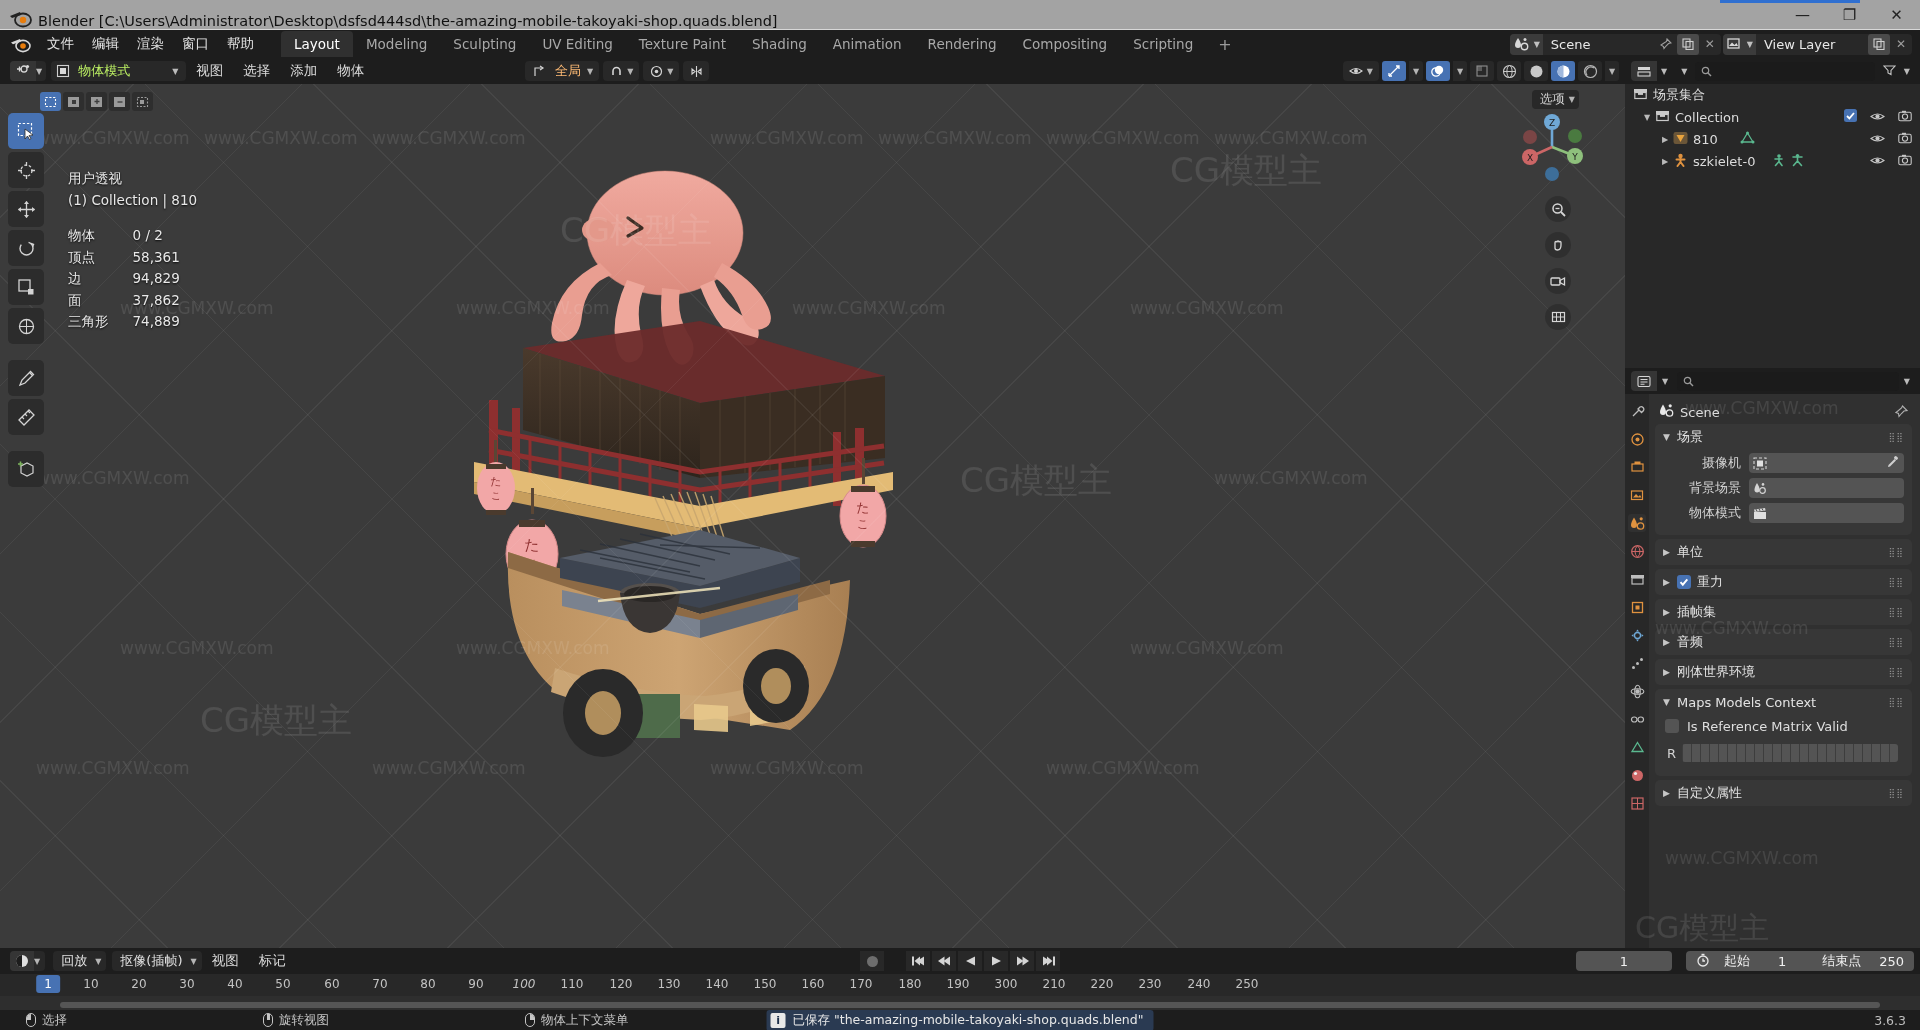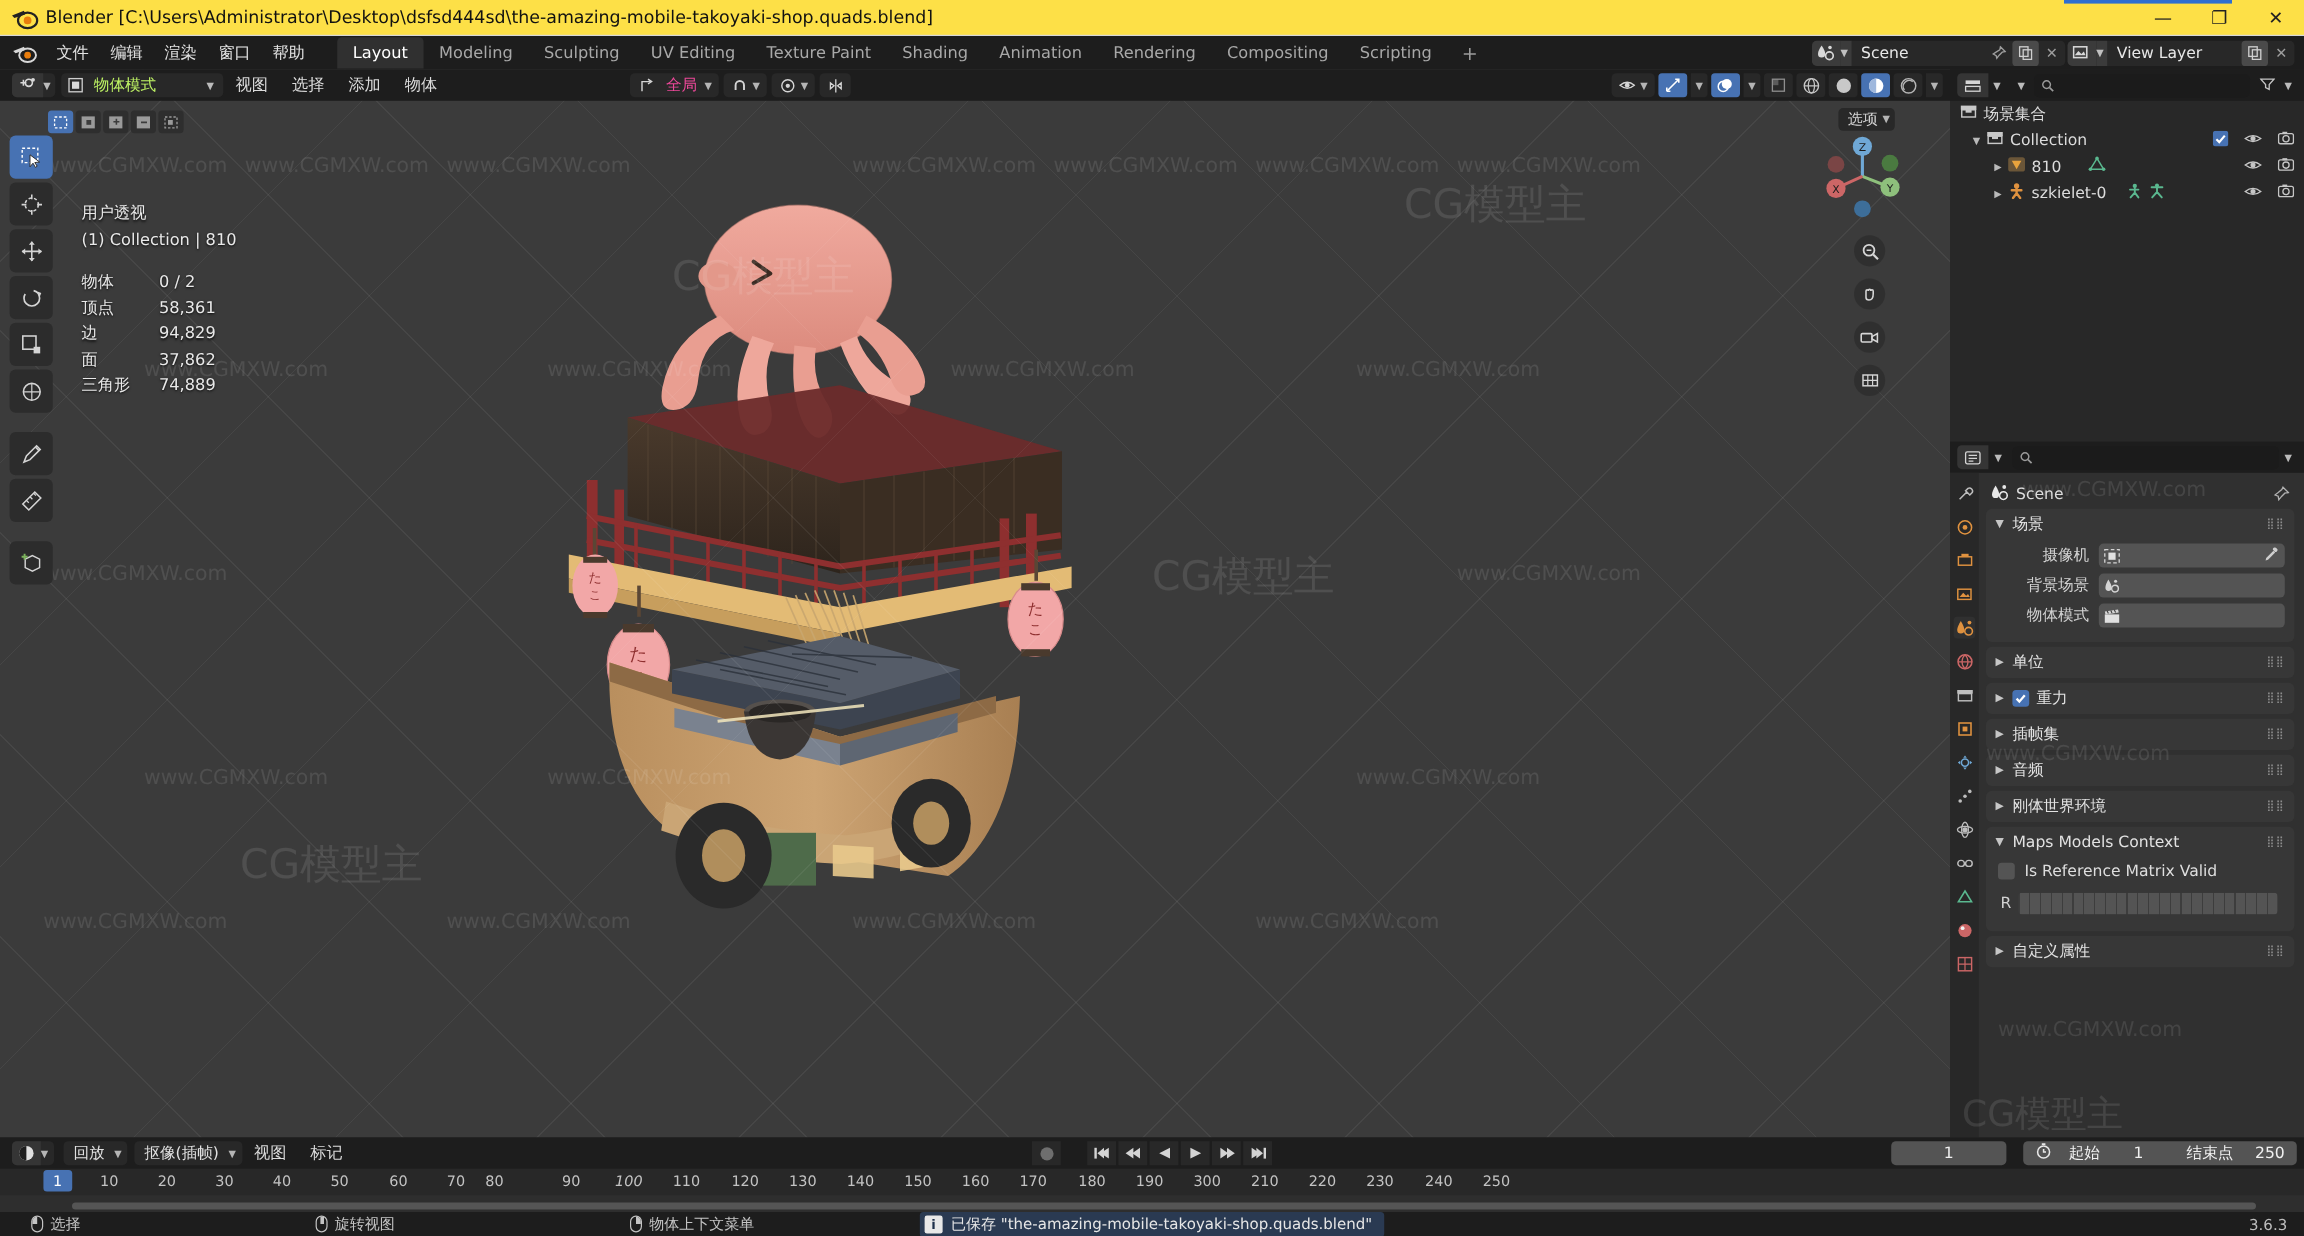--- a/index.html
+++ b/index.html
@@ -8,21 +8,21 @@
     background: #1d1d1d;
     font-family: "DejaVu Sans", "Liberation Sans", sans-serif;
     overflow: hidden;
     -webkit-font-smoothing: antialiased;
   }
   #app { position: relative; width: 1920px; height: 1030px; }
 
   
   .titlebar {
     position: absolute; top: 0; left: 0; width: 1920px; height: 30px;
-    background: #fde047; display: flex; align-items: center;
+    background: #a3a3a3; display: flex; align-items: flex-end;
     border-bottom: 1px solid #d8d8d8;
   }
   .titlebar .logo { width: 26px; height: 22px; margin-left: 8px; position: relative; }
   .titlebar .ttl {
     font-size: 14.5px; color: #111; margin-left: 4px;
     font-family: "DejaVu Sans", "Liberation Sans", sans-serif;
     white-space: nowrap;
   }
   .winbtns { position: absolute; right: 0; top: 0; height: 30px; display: flex; }
   .winbtn { width: 47px; height: 30px; display: flex; align-items: center; justify-content: center;
@@ -63,21 +63,21 @@
     margin-left: 10px; }
   .mode-ico { width: 26px; height: 20px; display: flex; align-items: center; justify-content: center; background:#353535; border-radius:4px 0 0 4px;}
   .mode-chev { color: #bbb; font-size: 8px; padding-right: 4px; }
   .obj-mode { display: flex; align-items: center; background: #282828; border-radius: 4px; height: 20px; margin-left: 5px; padding-right: 4px;}
   .obj-mode .mi { width: 24px; height: 20px; display:flex; align-items:center; justify-content:center;}
   .obj-mode .lbl { color: #bef264; font-size: 13px; padding: 0 42px 0 3px; }
   .vp-menu { color: #dcdcdc; font-size: 13.5px; padding: 3px 10px; }
   .vp-center { position: absolute; left: 525px; display: flex; align-items: center; gap: 4px; }
   .pill { display:flex; align-items:center; background:#282828; border-radius:4px; height:20px; padding:0 2px; }
   .pill .ic { width: 22px; height: 20px; display:flex; align-items:center; justify-content:center; color:#d4d4d4; font-size:12px;}
-  .pill .tx { color:#ec4899; font-size:13px; padding:0 6px; }
+  .pill .tx { color:#fdba74; font-size:13px; padding:0 6px; }
   .pill .cv { color:#b5b5b5; font-size:8px; padding-right:4px; }
   .vp-right { position: absolute; right: 6px; display: flex; align-items: center; gap: 3px; }
   .btn-sq { width: 24px; height: 20px; display: flex; align-items: center; justify-content: center;
     background: #282828; border-radius: 3px; color: #d0d0d0; font-size: 12px; }
   .btn-sq.blue { background: #4772b3; }
   .btn-sq.blue2 { background: #4772b3; }
   .cv-sm { color:#b5b5b5; font-size:8px; width:14px; text-align:center; background:#282828; height:20px; display:flex;align-items:center;justify-content:center;border-radius:0 3px 3px 0;}
 
   
   .toolshelf { position: absolute; left: 8px; top: 55px; width: 36px; display: flex; flex-direction: column; gap: 3px; z-index: 5;}
@@ -1242,21 +1242,21 @@
 
     <div class="tl-ruler">
       <span class="curframe" style="left:48px;">1</span>
       <span class="tick" style="left:91px;">10</span>
       <span class="tick" style="left:139px;">20</span>
       <span class="tick" style="left:187px;">30</span>
       <span class="tick" style="left:235px;">40</span>
       <span class="tick" style="left:283px;">50</span>
       <span class="tick" style="left:332px;">60</span>
       <span class="tick" style="left:380px;">70</span>
-      <span class="tick" style="left:412px;text-align:right;">80</span>
+      <span class="tick" style="left:428px;text-align:right;">80</span>
       <span class="tick" style="left:476px;">90</span>
       <span class="tick" style="left:524px;font-style:italic;">100</span>
       <span class="tick" style="left:572px;">110</span>
       <span class="tick" style="left:621px;">120</span>
       <span class="tick" style="left:669px;">130</span>
       <span class="tick" style="left:717px;">140</span>
       <span class="tick" style="left:765px;">150</span>
       <span class="tick" style="left:813px;">160</span>
       <span class="tick" style="left:861px;">170</span>
       <span class="tick" style="left:910px;">180</span>

